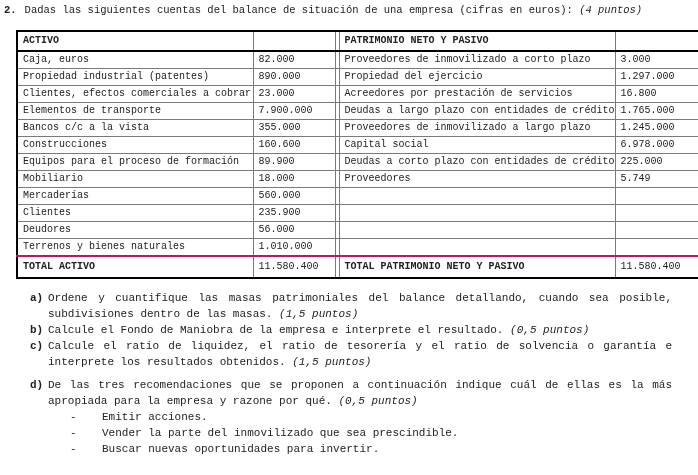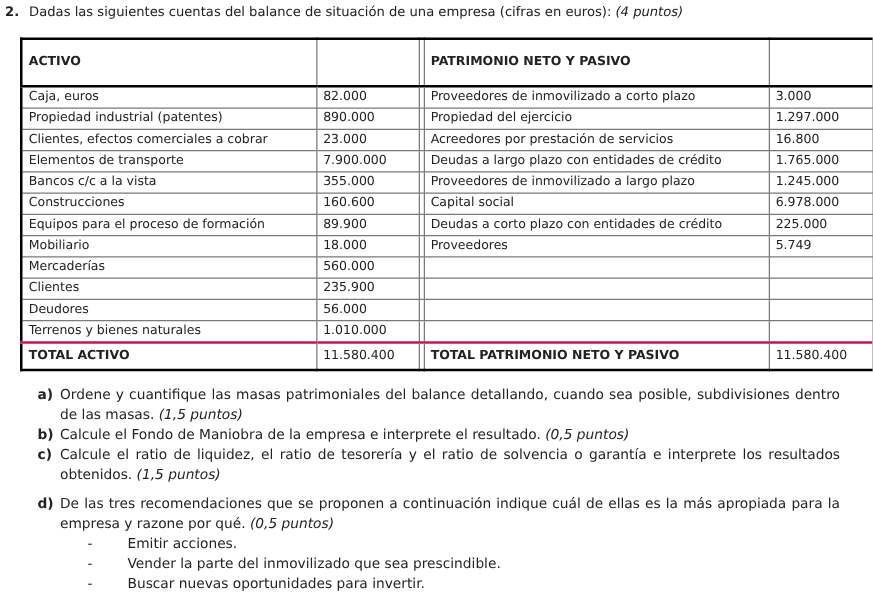--- a/index.html
+++ b/index.html
@@ -4,21 +4,21 @@
 <style>
   * { box-sizing: border-box; }
   html, body { margin: 0; padding: 0; }
   body {
     width: 698px; height: 475px;
     background: #ffffff;
     font-family: "DejaVu Sans", "Liberation Sans", sans-serif;
     color: #222222;
     overflow: hidden;
   }
-  .page { padding: 3px 20px 0 4px; }
+  .page { padding: 3px 20px 0 4px; font-family: Liberation Mono, monospace; }
 
   
   .q-title {
     font-size: 10.5px;
     line-height: 13px;
     margin: 1px 0 0 0;
     white-space: nowrap;
   }
   .q-num { font-weight: bold; margin-right: 8px; }
   .italic { font-style: italic; }
@@ -36,21 +36,21 @@
     border: 1px solid #7a7a7a;
     padding: 2px 5px 2px 5px;
     line-height: 12px;
     height: 17px;
     overflow: hidden;
     white-space: nowrap;
   }
   table.balance tr.head td {
     border-bottom: 2px solid #000;
     padding-top: 3px; padding-bottom: 3px;
-    height: 38px;
+    height: 20px;
   }
   table.balance tr.total td {
     border-top: 2px solid #be185d;
     padding-top: 4px; padding-bottom: 4px;
     height: 21px;
   }
   td.lbl { text-align: left; }
   td.amt { text-align: left; }
   td.b   { font-weight: bold; }
   td.gap {

